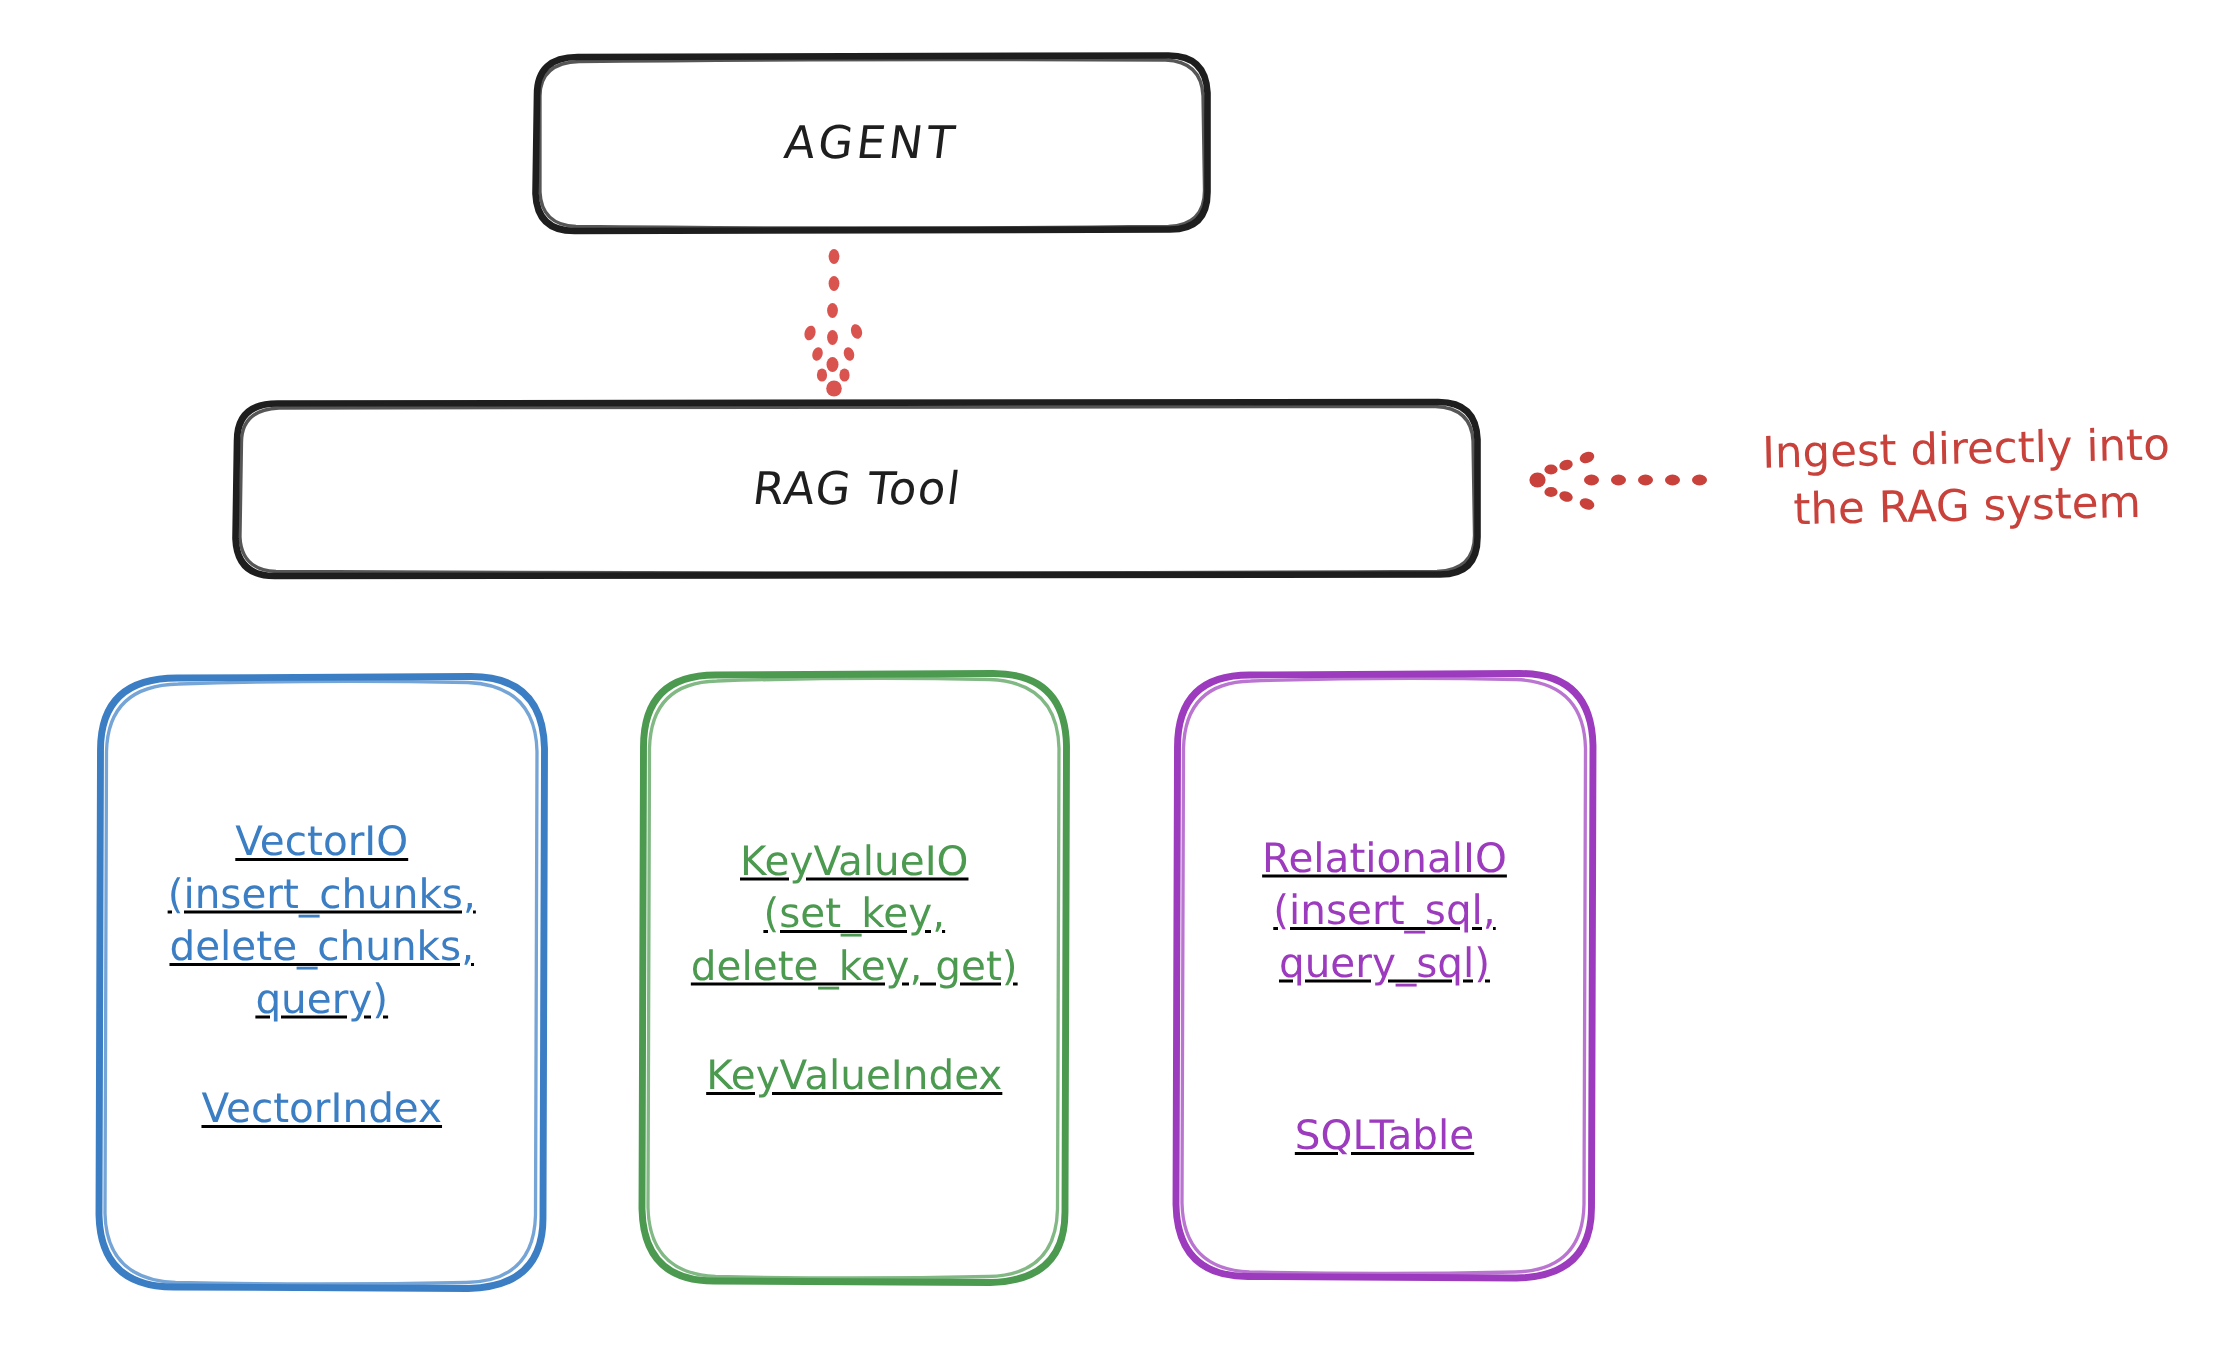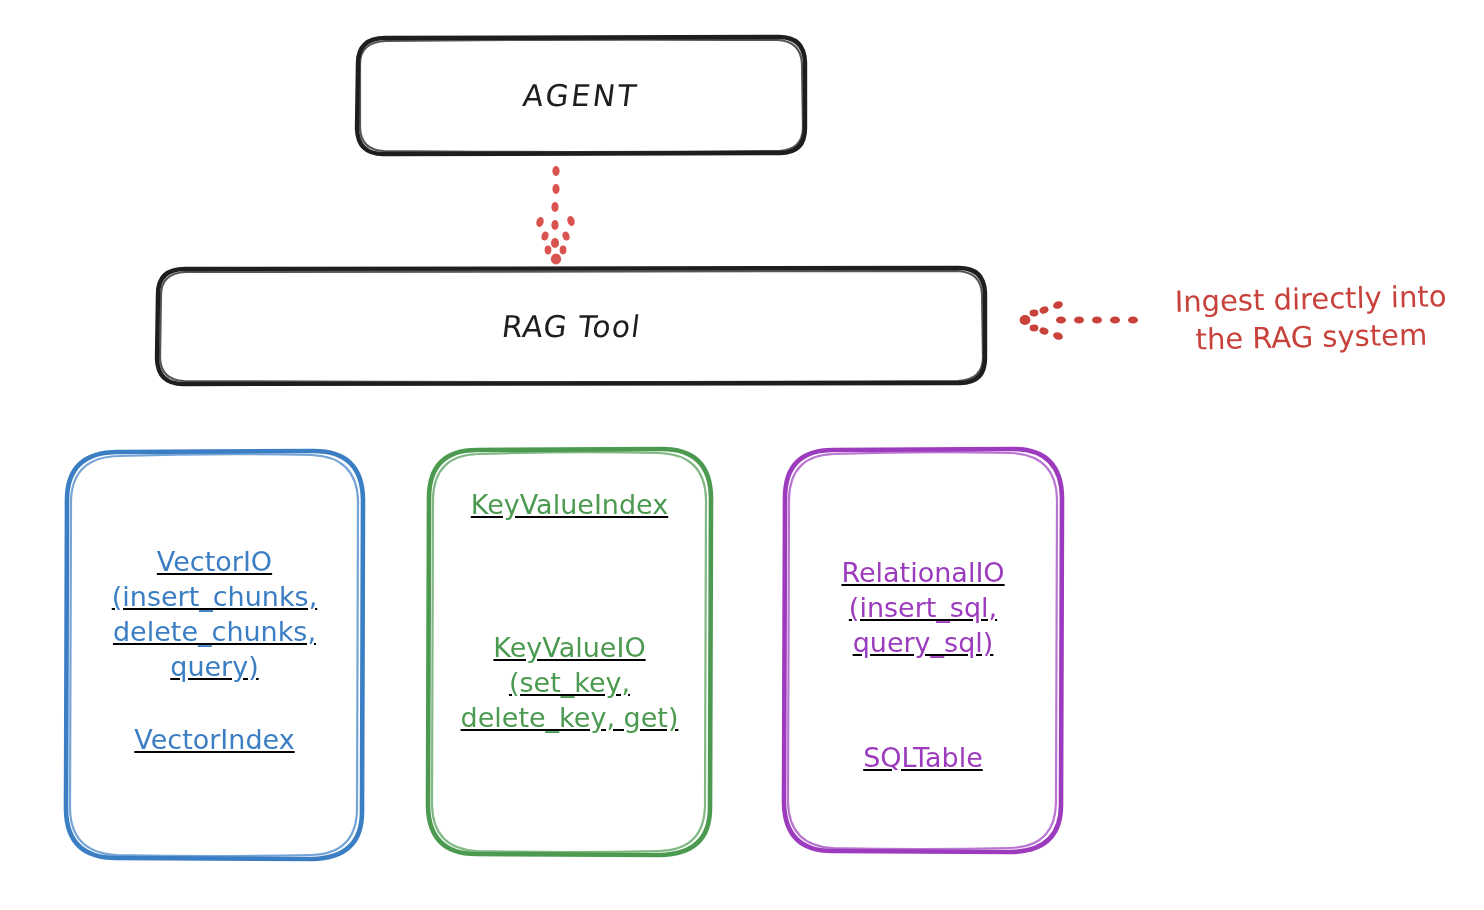--- a/index.html
+++ b/index.html
@@ -182,24 +182,24 @@
 
 <div class="card card-vector">
   <span class="card-text api-text">VectorIO
 (insert_chunks,
 delete_chunks,
 query)</span>
   <span class="card-text index-text">VectorIndex</span>
 </div>
 
 <div class="card card-keyvalue">
-  <span class="card-text index-text">KeyValueIndex</span>
   <span class="card-text api-text">KeyValueIO
 (set_key,
 delete_key, get)</span>
+  <span class="card-text index-text">KeyValueIndex</span>
 </div>
 
 <div class="card card-relational">
   <span class="card-text api-text">RelationalIO
 (insert_sql,
 query_sql)</span>
   <span class="card-text index-text">SQLTable</span>
 </div>
 
 <div class="annotation">Ingest directly into

